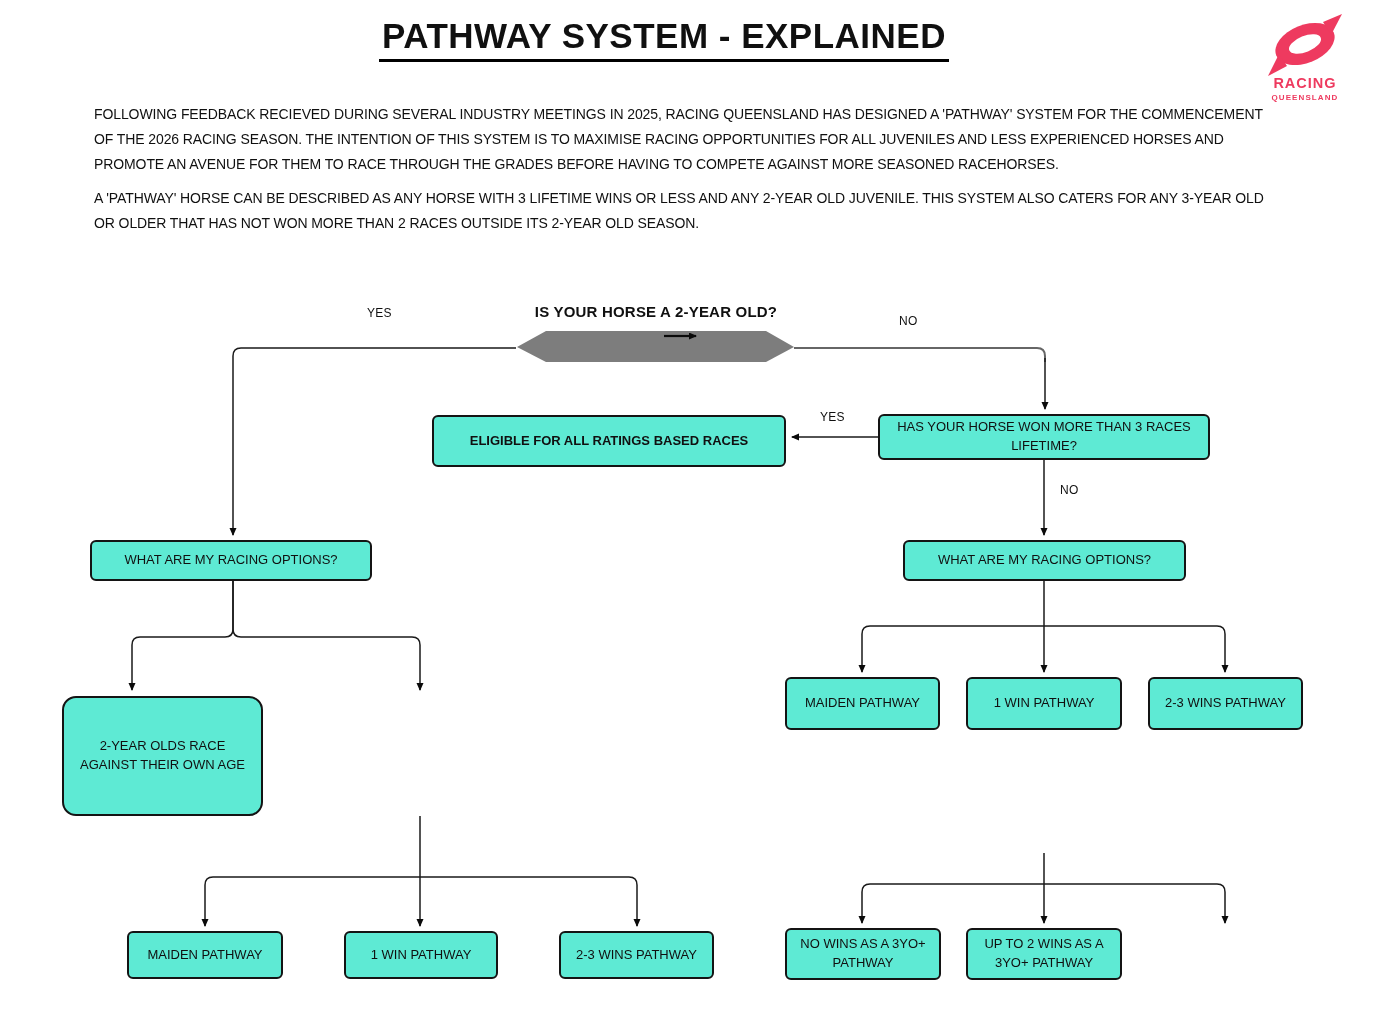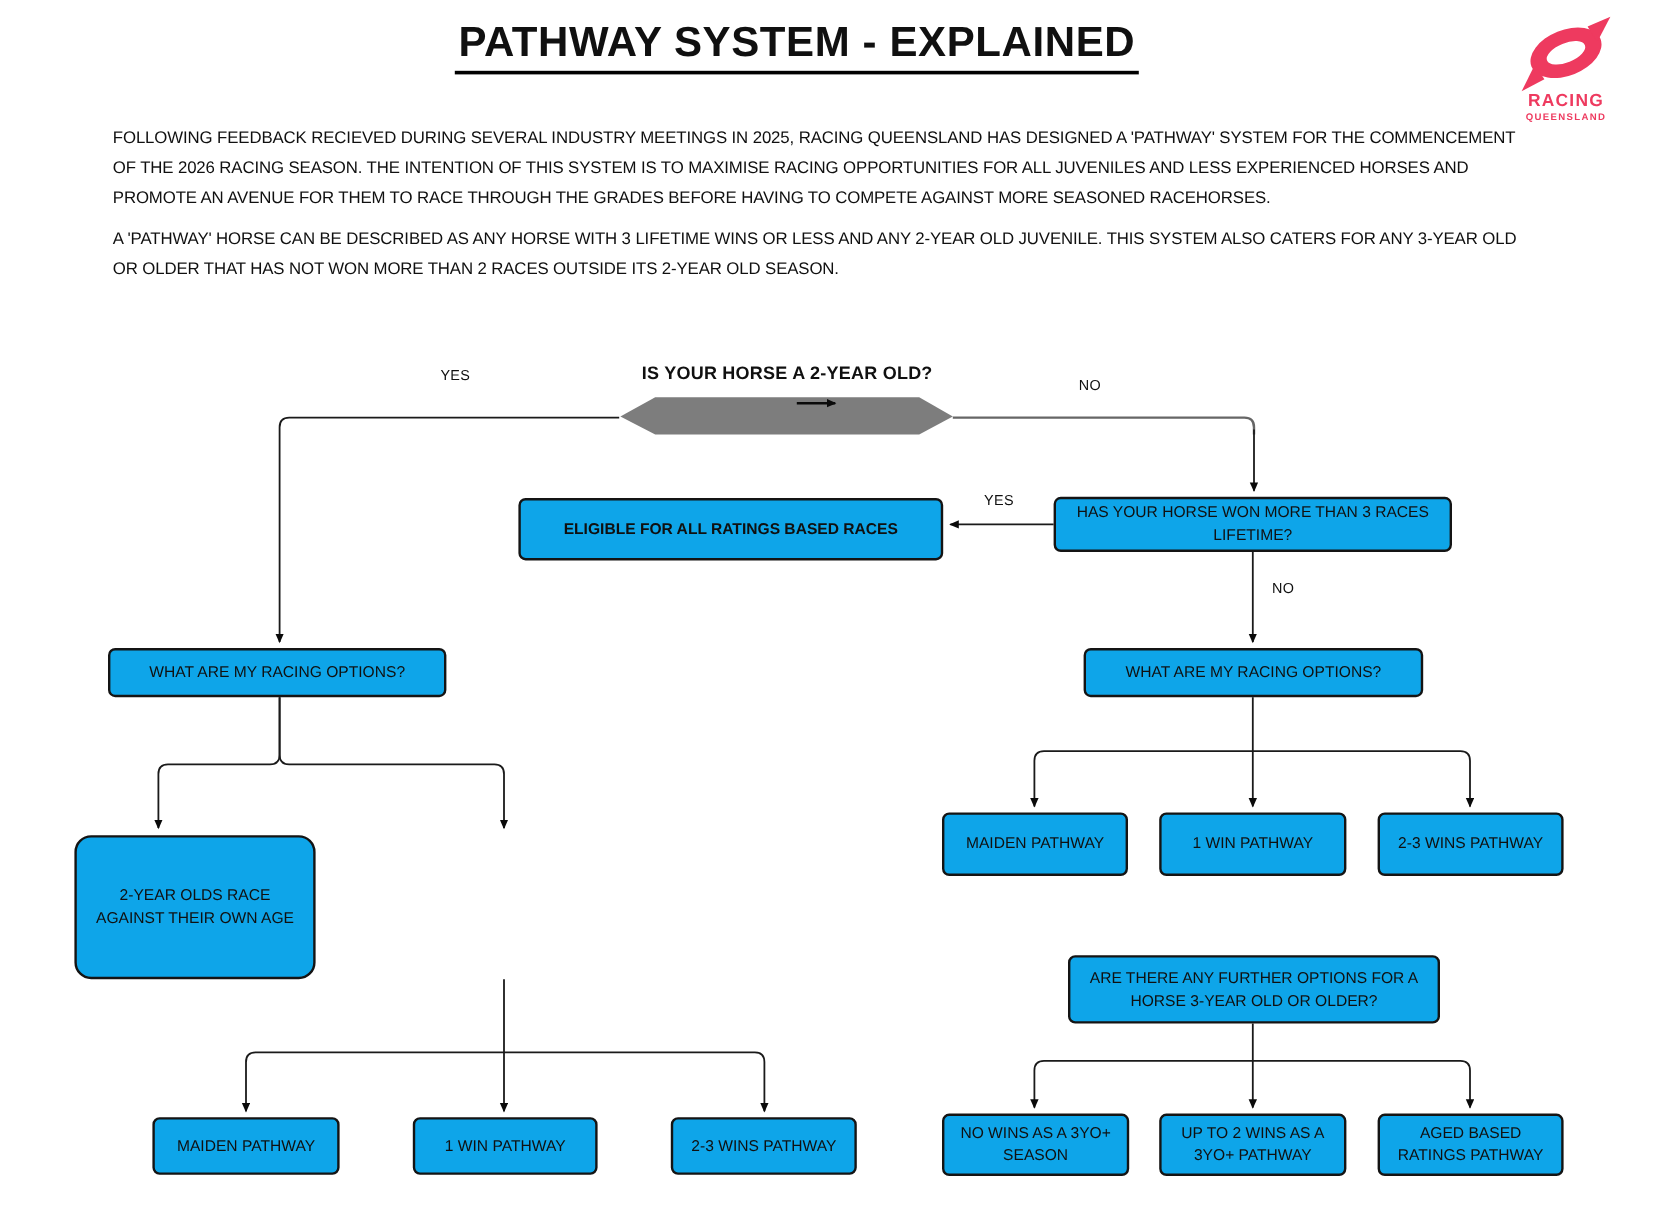--- a/index.html
+++ b/index.html
@@ -9,21 +9,21 @@
   
   .title-wrap{position:absolute;left:0;top:16px;width:1312px;text-align:center;}
   .title-wrap h1{margin:0;font-size:35px;font-weight:bold;letter-spacing:.5px;display:inline-block;}
   .title-wrap h1 span{display:inline-block;border-bottom:3px solid #000;padding:0 3px 3px 3px;margin-left:16px;}
 
   
   .intro{position:absolute;left:94px;top:102px;width:1190px;text-align:left;}
   .intro p{margin:0 0 9px 0;font-size:14px;line-height:25px;font-weight:500;letter-spacing:-0.1px;}
 
   
-  .node{position:absolute;box-sizing:border-box;background:#0ea5e9;border:2px solid #141414;
+  .node{position:absolute;box-sizing:border-box;background:#5eead4;border:2px solid #141414;
         border-radius:6px;display:flex;align-items:center;justify-content:center;
         text-align:center;font-size:13px;line-height:1.45;padding:4px 12px;}
   .node.big{border-radius:14px;}
 
   
   .lbl{position:absolute;font-size:12px;letter-spacing:.3px;}
   .q-main{position:absolute;left:440px;top:303px;width:432px;text-align:center;
           font-size:15px;font-weight:600;letter-spacing:.2px;}
 
   
@@ -114,18 +114,16 @@
   <div class="node big" style="left:30px;top:696px;width:201px;height:120px;margin-left:32px;">2-YEAR OLDS RACE AGAINST THEIR OWN AGE</div>
 
   <div class="node" style="left:127px;top:931px;width:156px;height:48px;">MAIDEN PATHWAY</div>
   <div class="node" style="left:344px;top:931px;width:154px;height:48px;">1 WIN PATHWAY</div>
   <div class="node" style="left:559px;top:931px;width:155px;height:48px;">2-3 WINS PATHWAY</div>
 
   <div class="node" style="left:785px;top:677px;width:155px;height:53px;">MAIDEN PATHWAY</div>
   <div class="node" style="left:966px;top:677px;width:156px;height:53px;">1 WIN PATHWAY</div>
   <div class="node" style="left:1148px;top:677px;width:155px;height:53px;">2-3 WINS PATHWAY</div>
 
-  <div class="node" style="left:890px;top:796px;width:310px;height:57px;">ARE THERE ANY FURTHER OPTIONS FOR A HORSE 3-YEAR OLD OR OLDER?</div>
-  <div class="node" style="left:785px;top:928px;width:156px;height:52px;">NO WINS AS A 3YO+ SEASON</div>
+  <div class="node" style="left:785px;top:928px;width:156px;height:52px;">NO WINS AS A 3YO+ PATHWAY</div>
   <div class="node" style="left:966px;top:928px;width:156px;height:52px;">UP TO 2 WINS AS A 3YO+ PATHWAY</div>
-  <div class="node" style="left:1148px;top:928px;width:155px;height:52px;">AGED BASED RATINGS PATHWAY</div>
 
 </div>
 
 </body></html>

